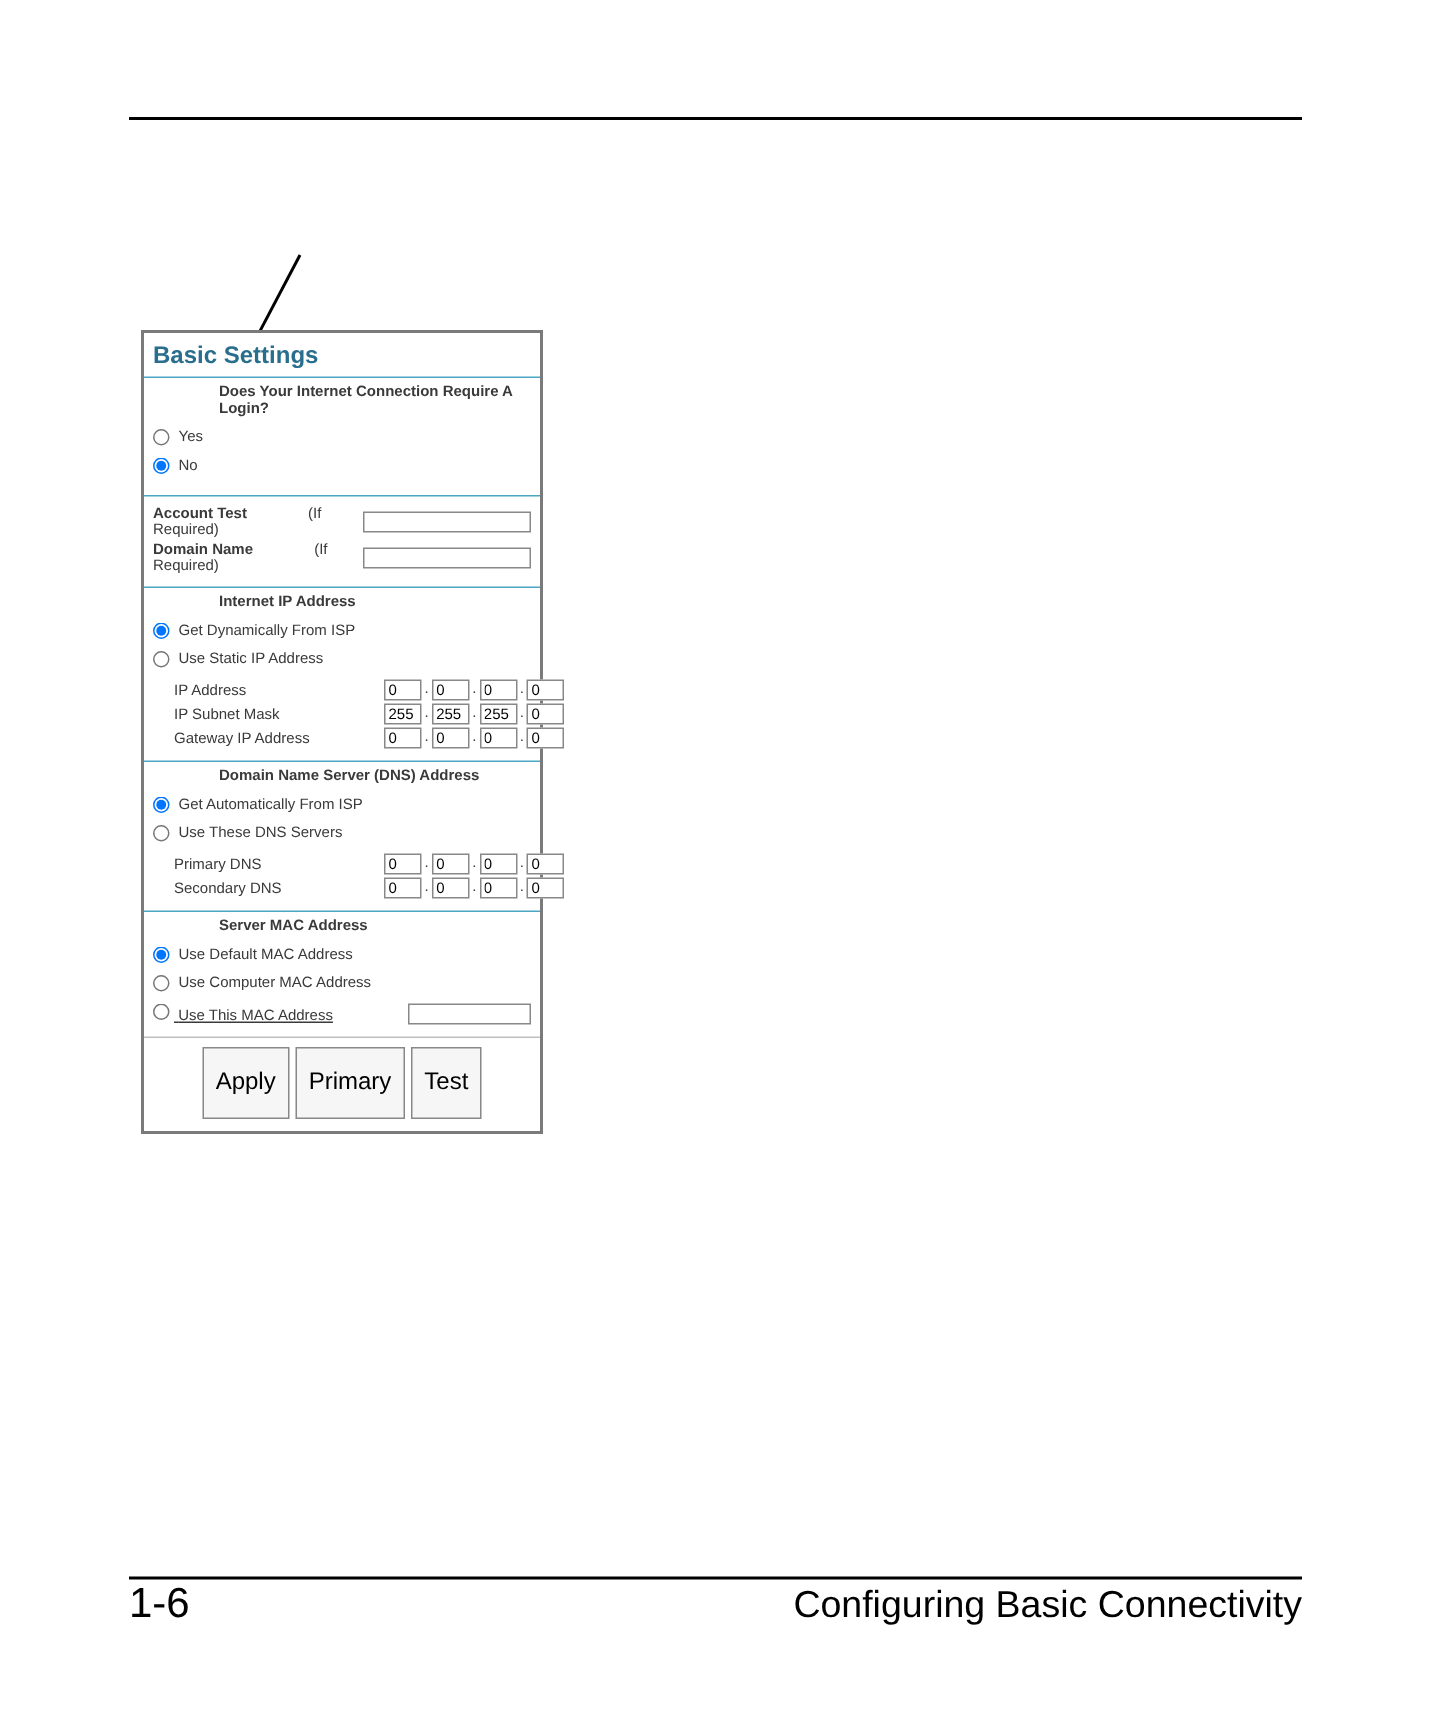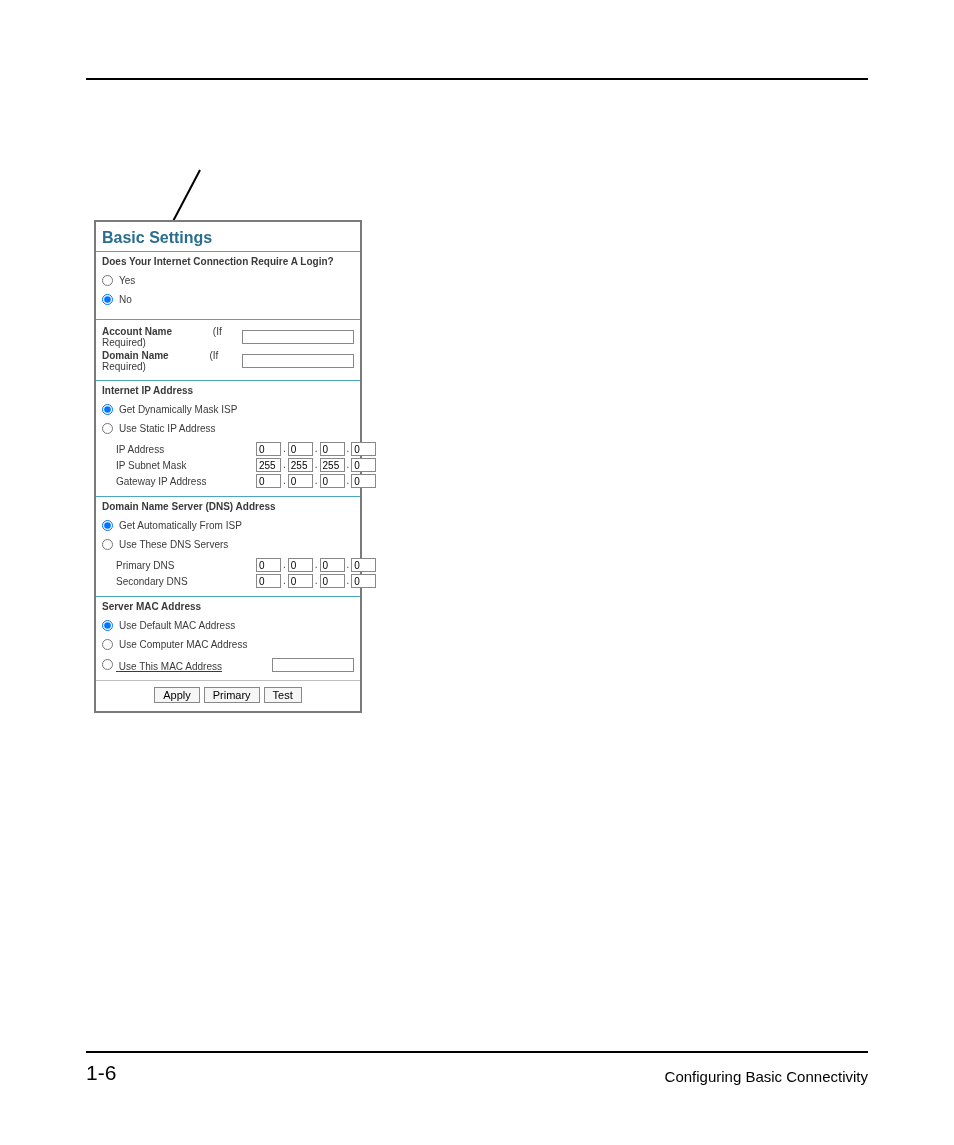--- a/index.html
+++ b/index.html
@@ -30,27 +30,27 @@
     left: 86px;
     right: 86px;
     bottom: 92px;
     height: 0;
     border-top: 2px solid #000;
   }
   .footer-left {
     position: absolute;
     left: 86px;
     bottom: 60px;
-    font-size: 21px;
+    font-size: 28px;
   }
   .footer-right {
     position: absolute;
     right: 86px;
     bottom: 60px;
-    font-size: 15px;
+    font-size: 25px;
     text-align: right;
   }
 
   
   .panel {
     position: absolute;
     left: 94px;
     top: 220px;
     width: 264px;
     border: 2px solid #7a7a7a;
@@ -65,20 +65,21 @@
     padding: 7px 6px 4px 6px;
   }
   .section {
     padding: 4px 6px 6px 6px;
     border-top: 1px solid #4aa6c2;
   }
   .section:first-of-type { border-top: 1px solid #4aa6c2; }
   .section-h {
     font-weight: bold;
     margin-bottom: 3px;
+    margin-left: 44px;
   }
   .note { font-weight: normal; padding-left: 38px; }
   .row {
     display: flex;
     align-items: center;
     margin: 8px 0;
   }
   .row label.opt {
     display: flex;
     align-items: center;
@@ -114,22 +115,22 @@
   .btns {
     display: flex;
     justify-content: center;
     gap: 4px;
     padding: 6px 0 8px 0;
     border-top: 1px solid #bfbfbf;
   }
   .btn {
     background: #f6f6f6;
     border: 1px solid #888;
-    font-size: 11px;
-    padding: 1px 8px;
+    font-size: 16px;
+    padding: 14px 8px;
     cursor: pointer;
     text-align: center;
   }
 
   
   .arrow-svg {
     position: absolute;
     left: 90px;
     top: 160px;
     width: 140px;
@@ -163,40 +164,40 @@
         <label class="opt">
           <input type="radio" name="login" checked="" style="">
           <span>No</span>
         </label>
       </div>
     </div>
 
     <div class="section">
       <div class="field-row">
         <div class="field-label">
-          <b>Account Name</b>
+          <b>Account Test</b>
           <span class="note">(If Required)</span>
         </div>
         <input class="txt wide" value="" style="">
       </div>
       <div class="field-row">
         <div class="field-label">
           <b>Domain Name</b>
           <span class="note">(If Required)</span>
         </div>
         <input class="txt wide" value="" style="">
       </div>
     </div>
 
     <div class="section">
       <div class="section-h">Internet IP Address</div>
       <div class="row">
         <label class="opt">
           <input type="radio" name="ip" checked="" style="">
-          <span>Get Dynamically Mask ISP</span>
+          <span>Get Dynamically From ISP</span>
         </label>
       </div>
       <div class="row">
         <label class="opt">
           <input type="radio" name="ip" style="">
           <span>Use Static IP Address</span>
         </label>
       </div>
       <div class="field-row indent">
         <div class="field-label">IP Address</div>

